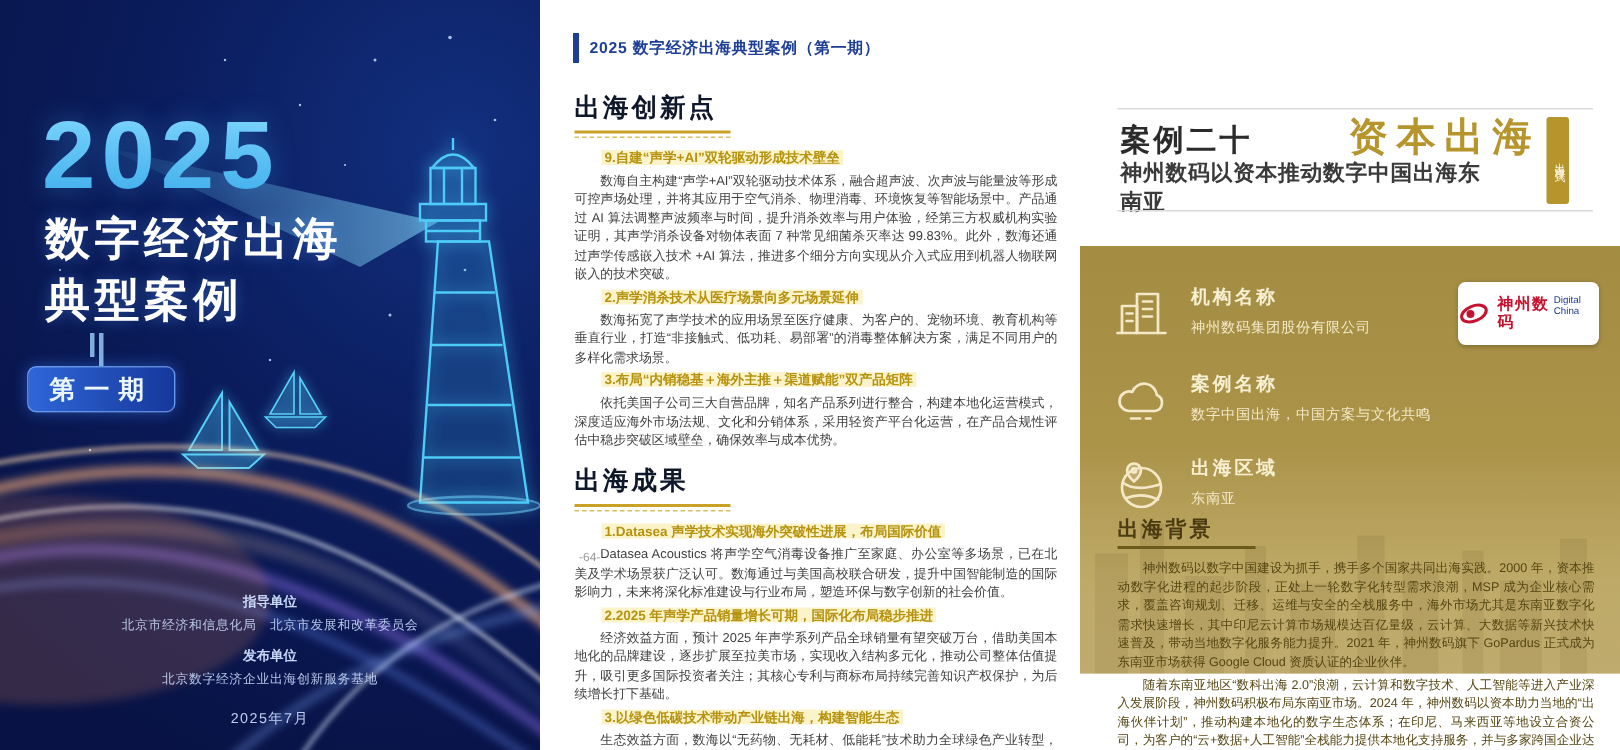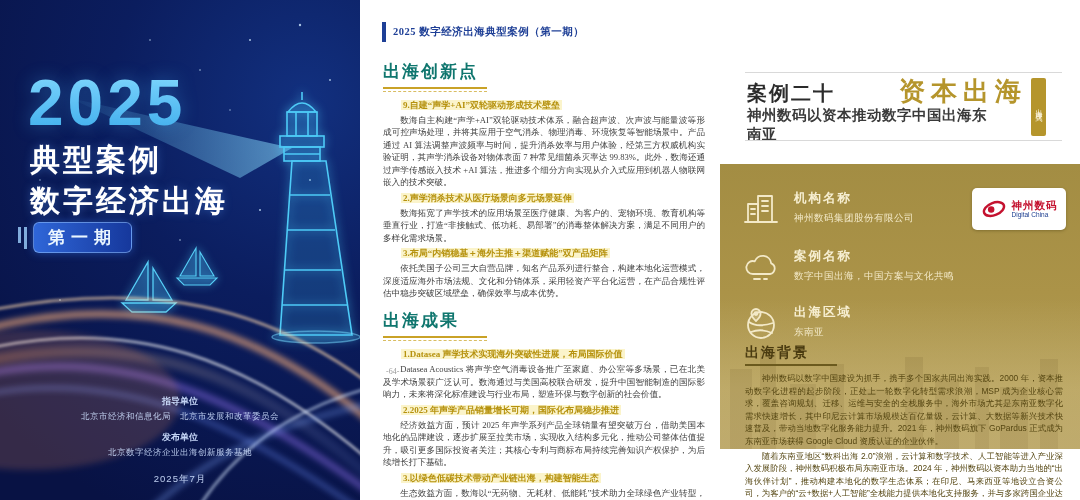--- a/index.html
+++ b/index.html
@@ -13,42 +13,42 @@
       radial-gradient(120% 90% at 85% 20%, #12307f 0%, #0b1d5e 45%, #081244 100%);
     overflow:hidden; }
   .cover-art { position:absolute; left:0; top:0; width:360px; height:500px; }
   .cover-year { position:absolute; left:28px; top:66px; font-size:64px; font-weight:bold;
     letter-spacing:4px; color:#4fc3f7;
     background:linear-gradient(180deg,#8fe0ff 0%, #39a9e8 100%);
     -webkit-background-clip:text; background-clip:text; -webkit-text-fill-color:transparent;
     text-shadow:0 0 18px rgba(70,180,255,.35); }
   .cover-title { position:absolute; left:30px; top:140px; color:#ffffff; font-weight:bold;
     font-size:30px; letter-spacing:3px; line-height:1.35; text-shadow:0 0 10px rgba(90,160,255,.4); }
-  .issue-wrap { position:absolute; left:18px; top:222px; display:flex; align-items:center; }
+  .issue-wrap { position:absolute; left:18px; top:222px; display:flex; align-items:center;flex-direction:column; }
   .issue-marks { display:flex; gap:3px; margin-right:6px; }
   .issue-marks i { display:block; width:3px; height:16px; background:#9fd2ff; opacity:.8; }
   .issue-marks i:last-child { height:22px; }
   .issue-badge { min-width:86px; padding:3px 14px; border-radius:6px;
     background:linear-gradient(90deg,#2f66d8 0%, #16389c 100%);
     border:1px solid rgba(150,195,255,.55);
     color:#eaf6ff; font-size:17px; font-weight:bold; letter-spacing:6px; text-align:center;
     box-shadow:0 0 10px rgba(60,130,255,.45); }
   .cover-footer { position:absolute; left:0; bottom:14px; width:360px; text-align:center;
     color:#cfe0ff; }
   .cover-footer .lbl { font-size:9px; font-weight:bold; margin-top:8px; opacity:.95; }
   .cover-footer .val { font-size:8.5px; margin-top:3px; opacity:.85; letter-spacing:.5px; }
   .cover-footer .date { font-size:9.5px; margin-top:14px; letter-spacing:1px; opacity:.9; }
 
   
-  .page { position:absolute; left:360px; top:0; width:360px; height:394px; background:#ffffff;font-family:Liberation Serif, serif; }
+  .page { position:absolute; left:360px; top:0; width:360px; height:394px; background:#ffffff; }
   .page-header { position:absolute; left:22px; top:22px; display:flex; align-items:center; }
   .page-header .bar { width:4px; height:20px; background:#1e3f96; margin-right:7px; }
   .page-header .txt { font-size:10.5px; font-weight:bold; color:#1e3f96; letter-spacing:.5px; }
   .page-body { position:absolute; left:23px; top:60px; width:322px; }
-  .sec-title { font-size:17px; font-weight:bold; color:#0f766e; letter-spacing:2px; }
+  .sec-title { font-size:17px; font-weight:bold; color:#0f172a; letter-spacing:2px; }
   .sec-rule { width:104px; border-top:2.5px solid #c9a227; margin-top:4px; }
   .sec-rule2 { width:104px; border-top:1px dashed #d9bd62; margin-top:2px; margin-bottom:7px; }
   .item-h { font-size:9px; font-weight:bold; color:#b6920f; margin:3px 0 2px 0; text-indent:2em; }
   .item-h span { background:rgba(250,240,185,.75); padding:0 2px; }
   .item-b { font-size:8.6px; color:#3f3f3f; line-height:1.45; text-align:justify; text-indent:2em; }
   .sec-gap { height:10px; }
   .page-num { position:absolute; left:26px; bottom:18px; font-size:8px; color:#9a9a9a; }
 
   
   .case { position:absolute; left:720px; top:0; width:360px; height:500px; background:#ffffff; overflow:hidden; }
@@ -66,21 +66,21 @@
     background:linear-gradient(180deg,#a38d43 0%, #ab9348 45%, #b09b55 75%, #b3a060 100%); }
   .gold-haze { position:absolute; left:0; bottom:0; width:360px; height:150px;
     background:linear-gradient(180deg, rgba(222,203,150,0) 0%, rgba(226,206,150,.28) 60%, rgba(210,188,130,.38) 100%); }
   .field-row { position:absolute; left:22px; display:flex; }
   .field-icon { width:38px; height:38px; flex:0 0 38px; margin-right:14px; }
   .field-label { font-size:12.5px; font-weight:bold; color:#f7efd2; letter-spacing:2px; }
   .field-value { font-size:9.5px; color:#f3e9c8; margin-top:5px; letter-spacing:.5px; }
   .logo-box { position:absolute; right:14px; top:24px; width:94px; height:42px; background:#ffffff;
     border-radius:5px; display:flex; align-items:center; justify-content:center; gap:5px;
     box-shadow:0 1px 3px rgba(60,50,10,.35); }
-  .logo-txt { display:flex; flex-direction:column; line-height:1.15; }
+  .logo-txt { display:flex; flex-direction:row; line-height:1.15; }
   .logo-cn { font-size:10.5px; font-weight:bold; color:#c4122f; letter-spacing:1px; }
   .logo-en { font-size:6.5px; color:#1a3c8f; }
   .bg-title { position:absolute; left:25px; top:180px; font-size:14px; font-weight:bold; color:#4a3b10; letter-spacing:2px; }
   .bg-rule { position:absolute; left:25px; top:200px; width:92px; border-top:2px solid #6b5a1e; }
   .bg-text { position:absolute; left:25px; top:208px; width:318px; }
   .bg-text p { font-size:8.4px; color:#554612; line-height:1.5; text-align:justify; text-indent:2em; margin-bottom:2px; }
 
   svg { display:block; }
 </style>
 </head>
@@ -161,22 +161,22 @@
         <path d="M-20,395 C120,368 230,420 360,510" stroke="#6e8ffb" stroke-width="4" opacity=".5" filter="url(#blur4)"></path>
         <path d="M-20,362 C140,330 255,372 380,486" stroke="url(#roadglow)" stroke-width="10" opacity=".35" filter="url(#blur4)"></path>
         <path d="M200,505 C250,430 320,400 380,385" stroke="rgba(215,232,255,.55)" stroke-width="3" filter="url(#blur2)"></path>
         <path d="M150,510 C220,445 300,418 380,402" stroke="rgba(130,170,255,.4)" stroke-width="5" filter="url(#blur4)"></path>
       </g>
       <ellipse cx="30" cy="400" rx="150" ry="70" fill="rgba(255,150,90,.18)" filter="url(#blur4)"></ellipse>
     </svg>
 
     <div class="cover-year">2025</div>
     <div class="cover-title">
+      <div>数字经济出海</div>
       <div>典型案例</div>
-      <div>数字经济出海</div>
     </div>
     <div class="issue-wrap">
       <div class="issue-marks">
           <i></i>
           <i></i>
         </div>
       <div class="issue-badge">第一期</div>
     </div>
     <div class="cover-footer">
       <div class="lbl">指导单位</div>

